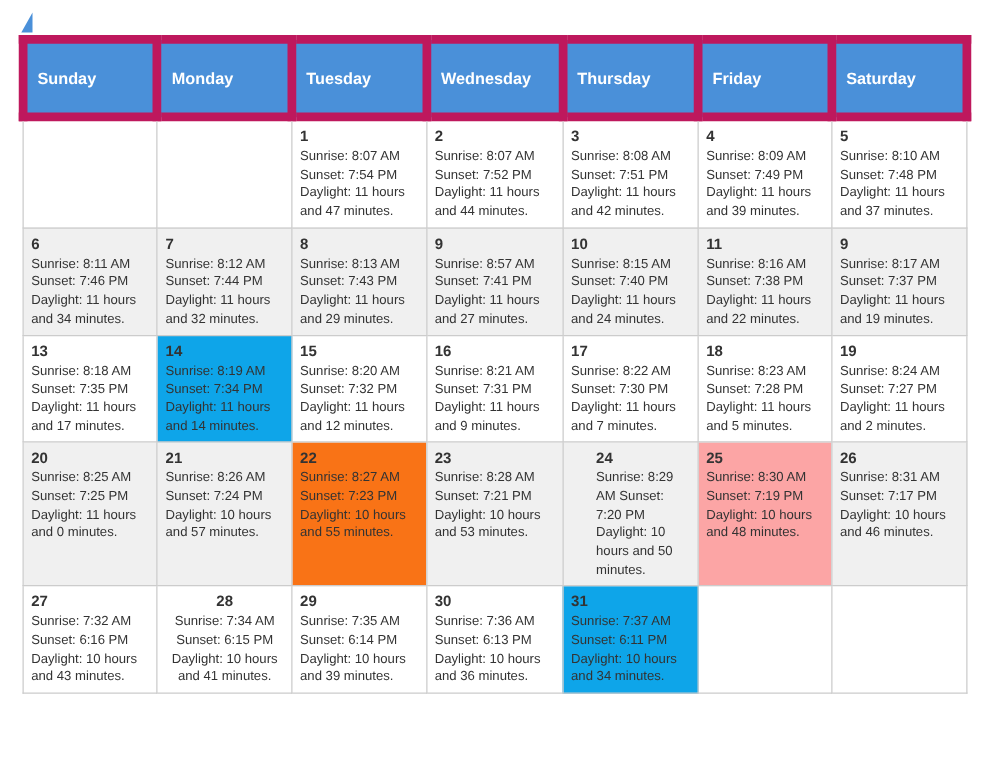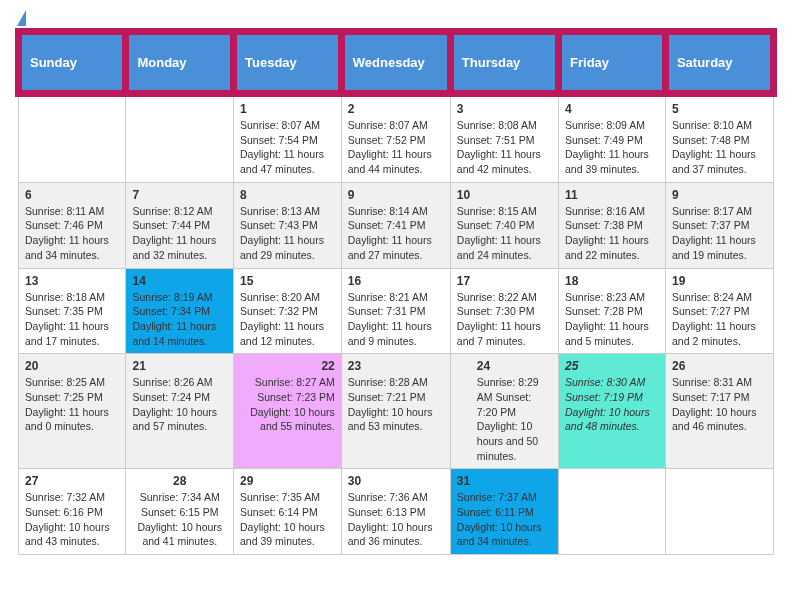--- a/index.html
+++ b/index.html
@@ -152,21 +152,21 @@
 Daylight: 11 hours and 32 minutes.</div>
         </td>
         <td style="background-color: rgb(240, 240, 240);">
           <span class="day-num">8</span>
           <div class="cell-content">Sunrise: 8:13 AM
 Sunset: 7:43 PM
 Daylight: 11 hours and 29 minutes.</div>
         </td>
         <td style="background-color: rgb(240, 240, 240);">
           <span class="day-num">9</span>
-          <div class="cell-content">Sunrise: 8:14 AM
+          <div class="cell-content">Sunrise: 8:57 AM
 Sunset: 7:41 PM
 Daylight: 11 hours and 27 minutes.</div>
         </td>
         <td style="background-color: rgb(240, 240, 240);">
           <span class="day-num">10</span>
           <div class="cell-content">Sunrise: 8:15 AM
 Sunset: 7:40 PM
 Daylight: 11 hours and 24 minutes.</div>
         </td>
         <td style="background-color: rgb(240, 240, 240);">
@@ -232,39 +232,39 @@
           <div class="cell-content">Sunrise: 8:25 AM
 Sunset: 7:25 PM
 Daylight: 11 hours and 0 minutes.</div>
         </td>
         <td style="background-color: rgb(240, 240, 240);">
           <span class="day-num">21</span>
           <div class="cell-content">Sunrise: 8:26 AM
 Sunset: 7:24 PM
 Daylight: 10 hours and 57 minutes.</div>
         </td>
-        <td style="background-color: #f0abfc; text-align: right;">
+        <td style="background-color: #f97316;">
           <span class="day-num">22</span>
           <div class="cell-content">Sunrise: 8:27 AM
 Sunset: 7:23 PM
 Daylight: 10 hours and 55 minutes.</div>
         </td>
         <td style="background-color: rgb(240, 240, 240);">
           <span class="day-num">23</span>
           <div class="cell-content">Sunrise: 8:28 AM
 Sunset: 7:21 PM
 Daylight: 10 hours and 53 minutes.</div>
         </td>
         <td style="background-color: rgb(240, 240, 240); padding-left: 26px;">
           <span class="day-num">24</span>
           <div class="cell-content">Sunrise: 8:29 AM
 Sunset: 7:20 PM
 Daylight: 10 hours and 50 minutes.</div>
         </td>
-        <td style="background-color: #5eead4; font-style: italic;">
+        <td style="background-color: #fca5a5;">
           <span class="day-num">25</span>
           <div class="cell-content">Sunrise: 8:30 AM
 Sunset: 7:19 PM
 Daylight: 10 hours and 48 minutes.</div>
         </td>
         <td style="background-color: rgb(240, 240, 240);">
           <span class="day-num">26</span>
           <div class="cell-content">Sunrise: 8:31 AM
 Sunset: 7:17 PM
 Daylight: 10 hours and 46 minutes.</div>

